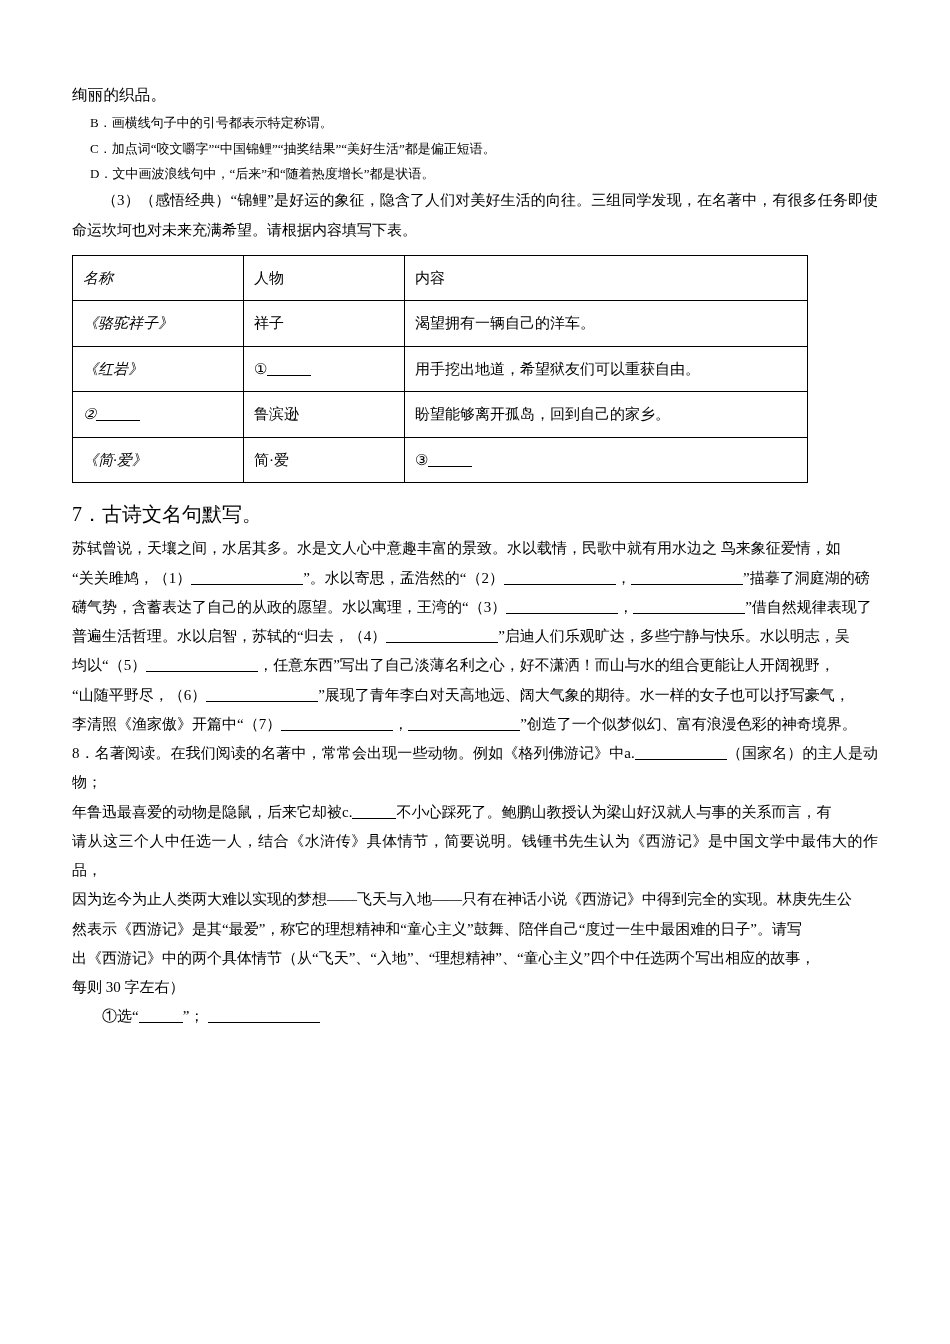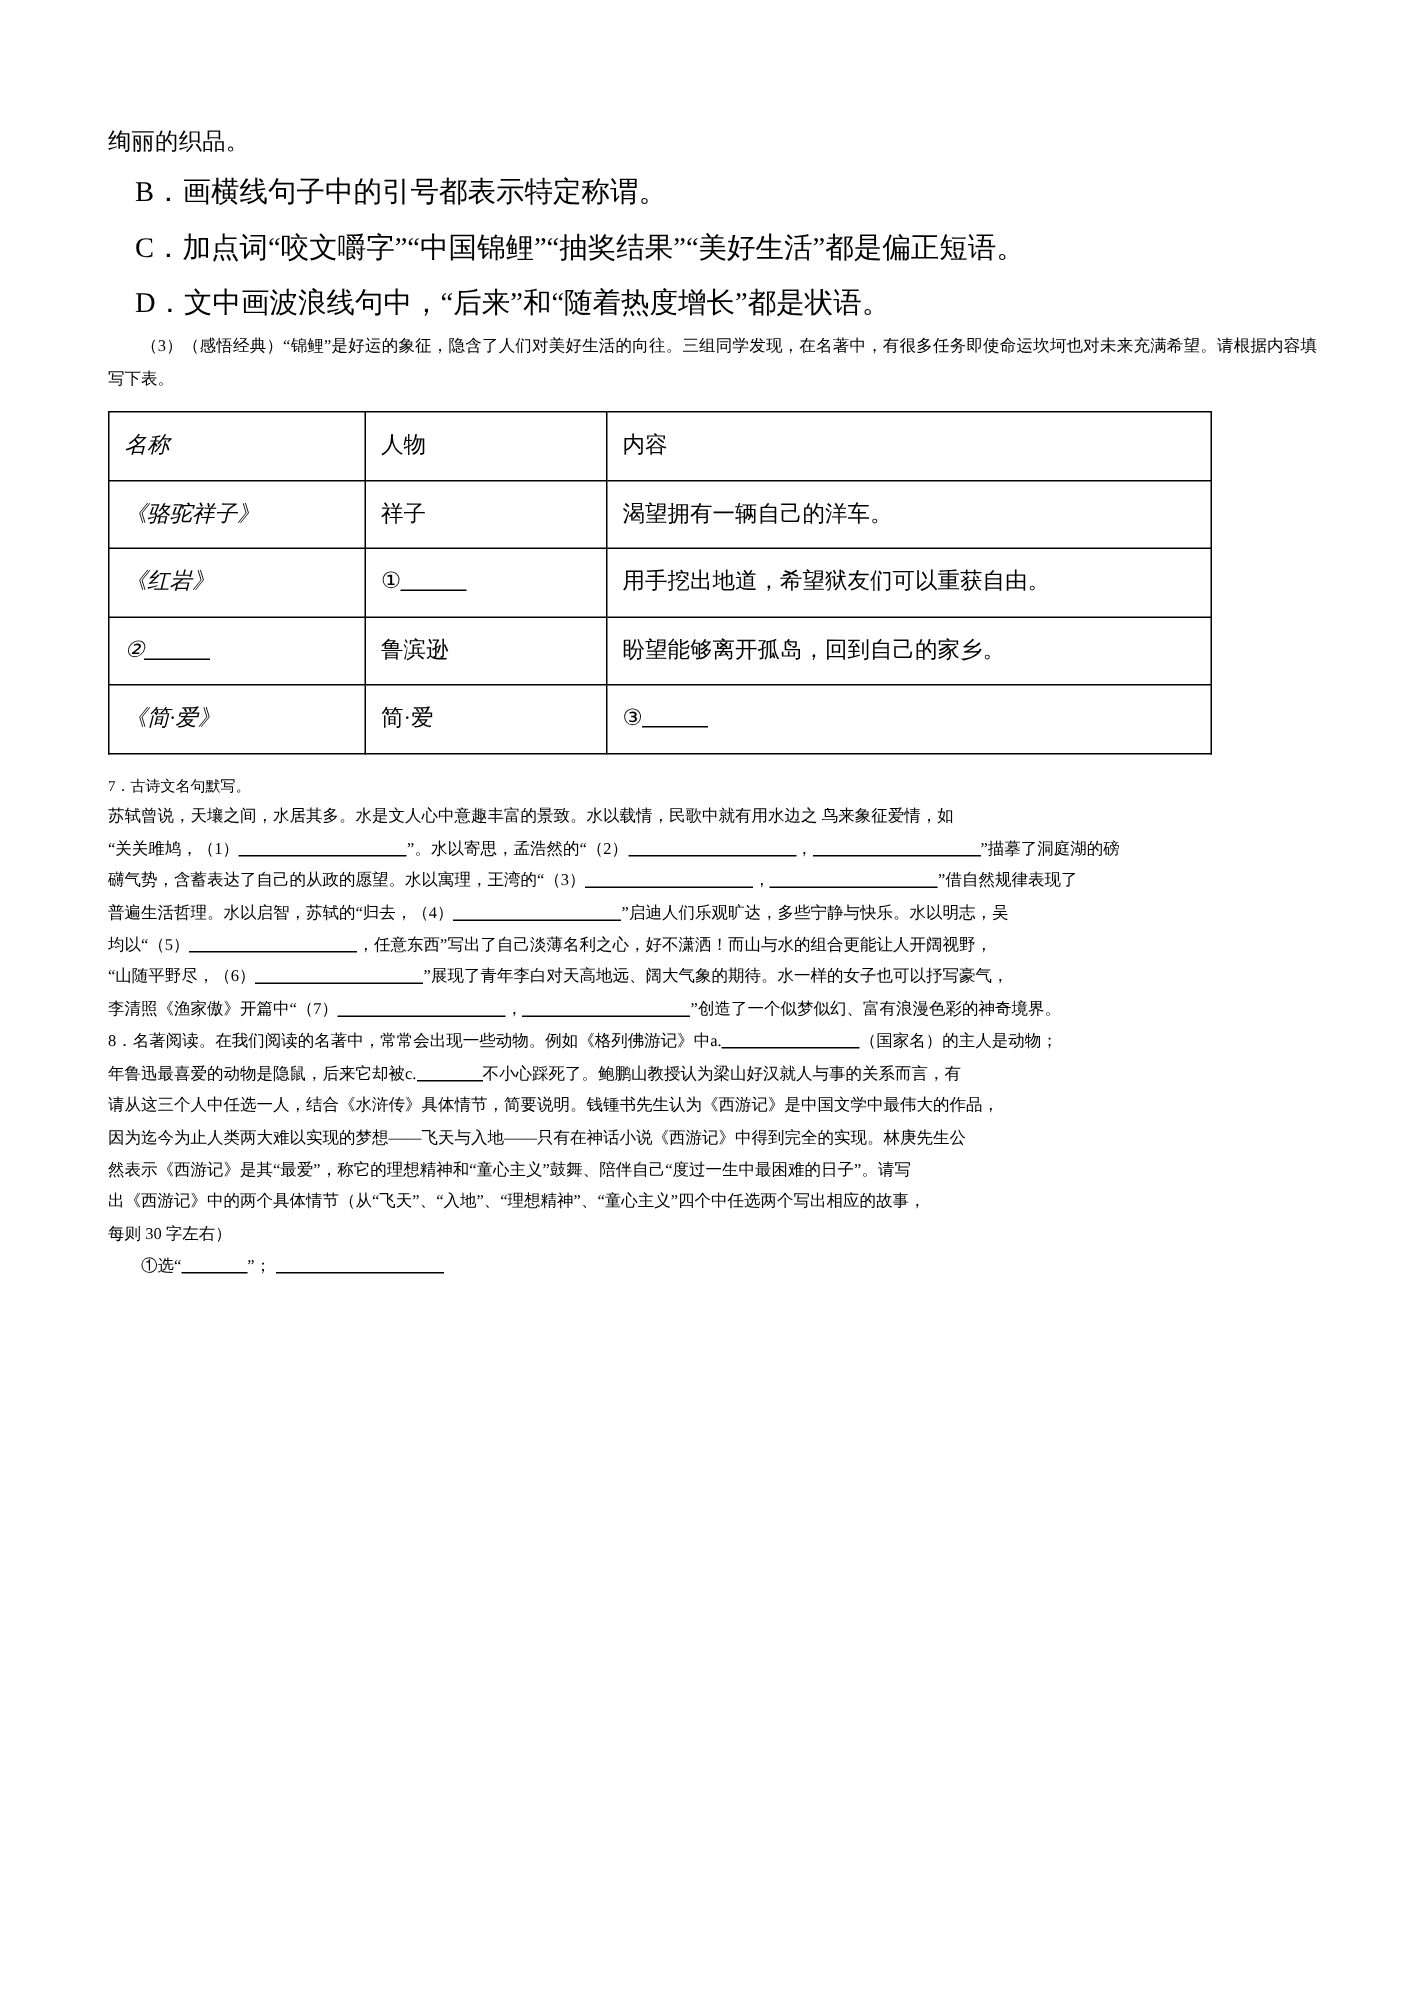--- a/index.html
+++ b/index.html
@@ -20,26 +20,26 @@
     box-sizing: border-box;
     padding: 80px 72px 60px 72px;
   }
   .line {
     font-size: 15.5px;
     line-height: 1.95;
     text-align: justify;
     letter-spacing: 0.2px;
   }
   .opt {
-    font-size: 19px;
+    font-size: 13px;
     line-height: 1.95;
     padding-left: 18px;
   }
   .para {
-    font-size: 11px;
+    font-size: 15px;
     line-height: 1.95;
     text-align: justify;
   }
   .indent2 {
     text-indent: 2em;
   }
   .blk {
     margin: 0;
   }
   table.q-table {
@@ -62,21 +62,21 @@
     display: inline-block;
     border-bottom: 1px solid #000;
     min-width: 56px;
     height: 1em;
     vertical-align: -2px;
   }
   .u-s { min-width: 44px; }
   .u-m { min-width: 92px; }
   .u-l { min-width: 112px; }
   .section-title {
-    font-size: 10px;
+    font-size: 20px;
     line-height: 1.95;
     margin-top: 12px;
   }
 </style>
 </head>
 <body>
 
 <div class="page">
 
   <p class="line blk">绚丽的织品。</p>

